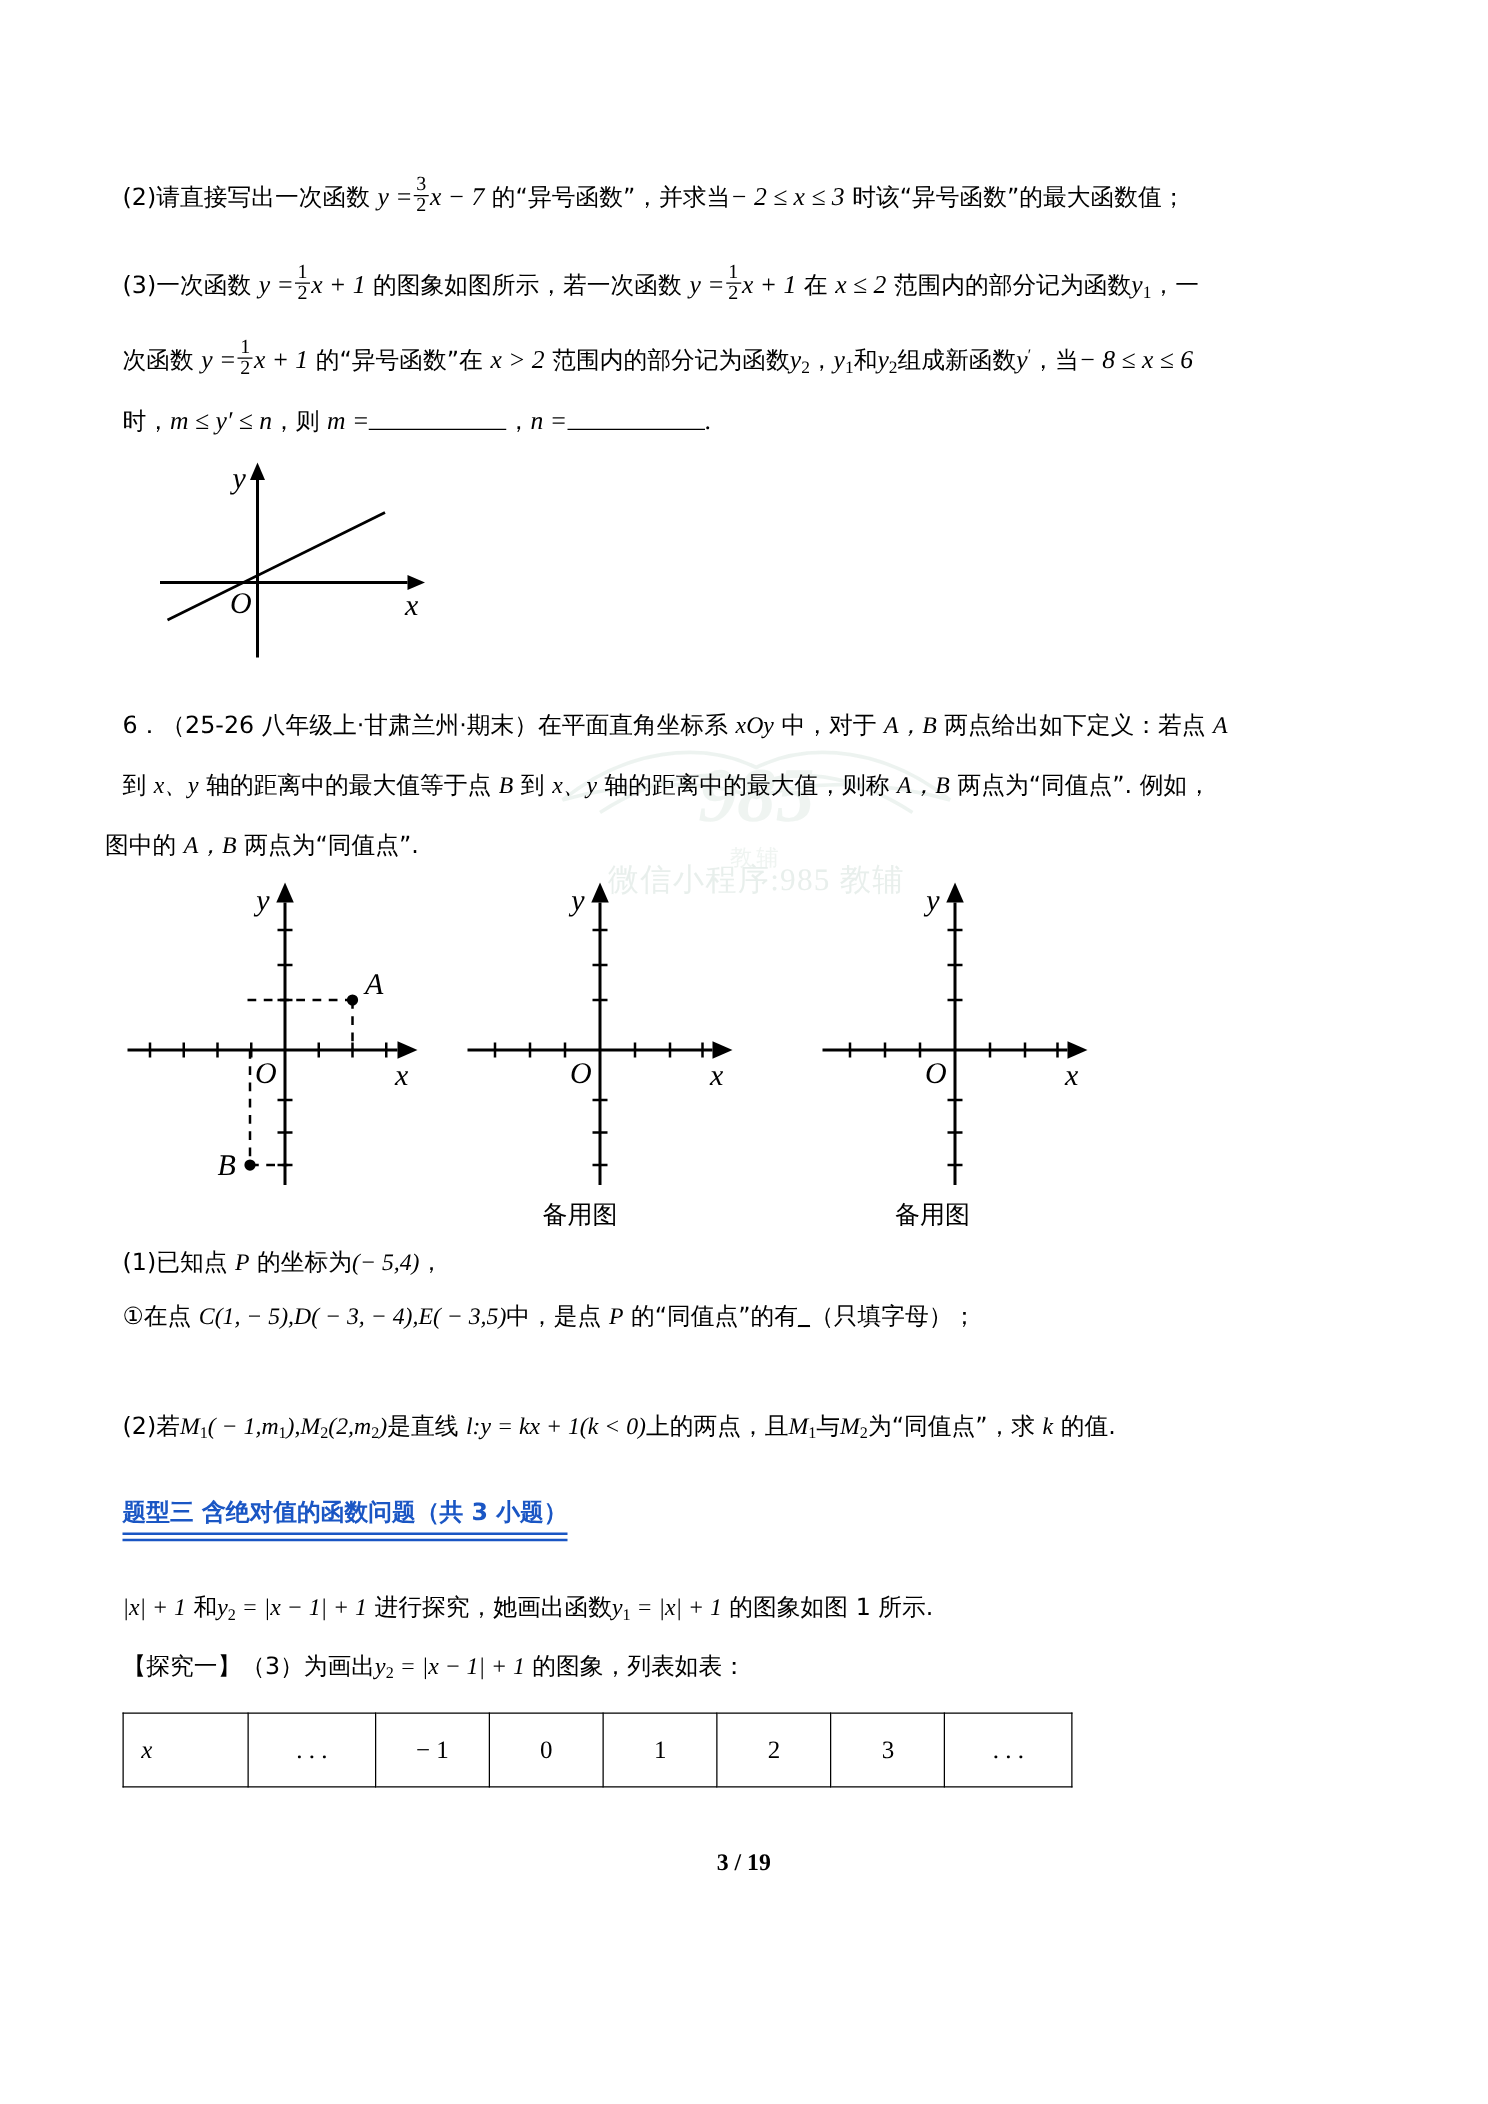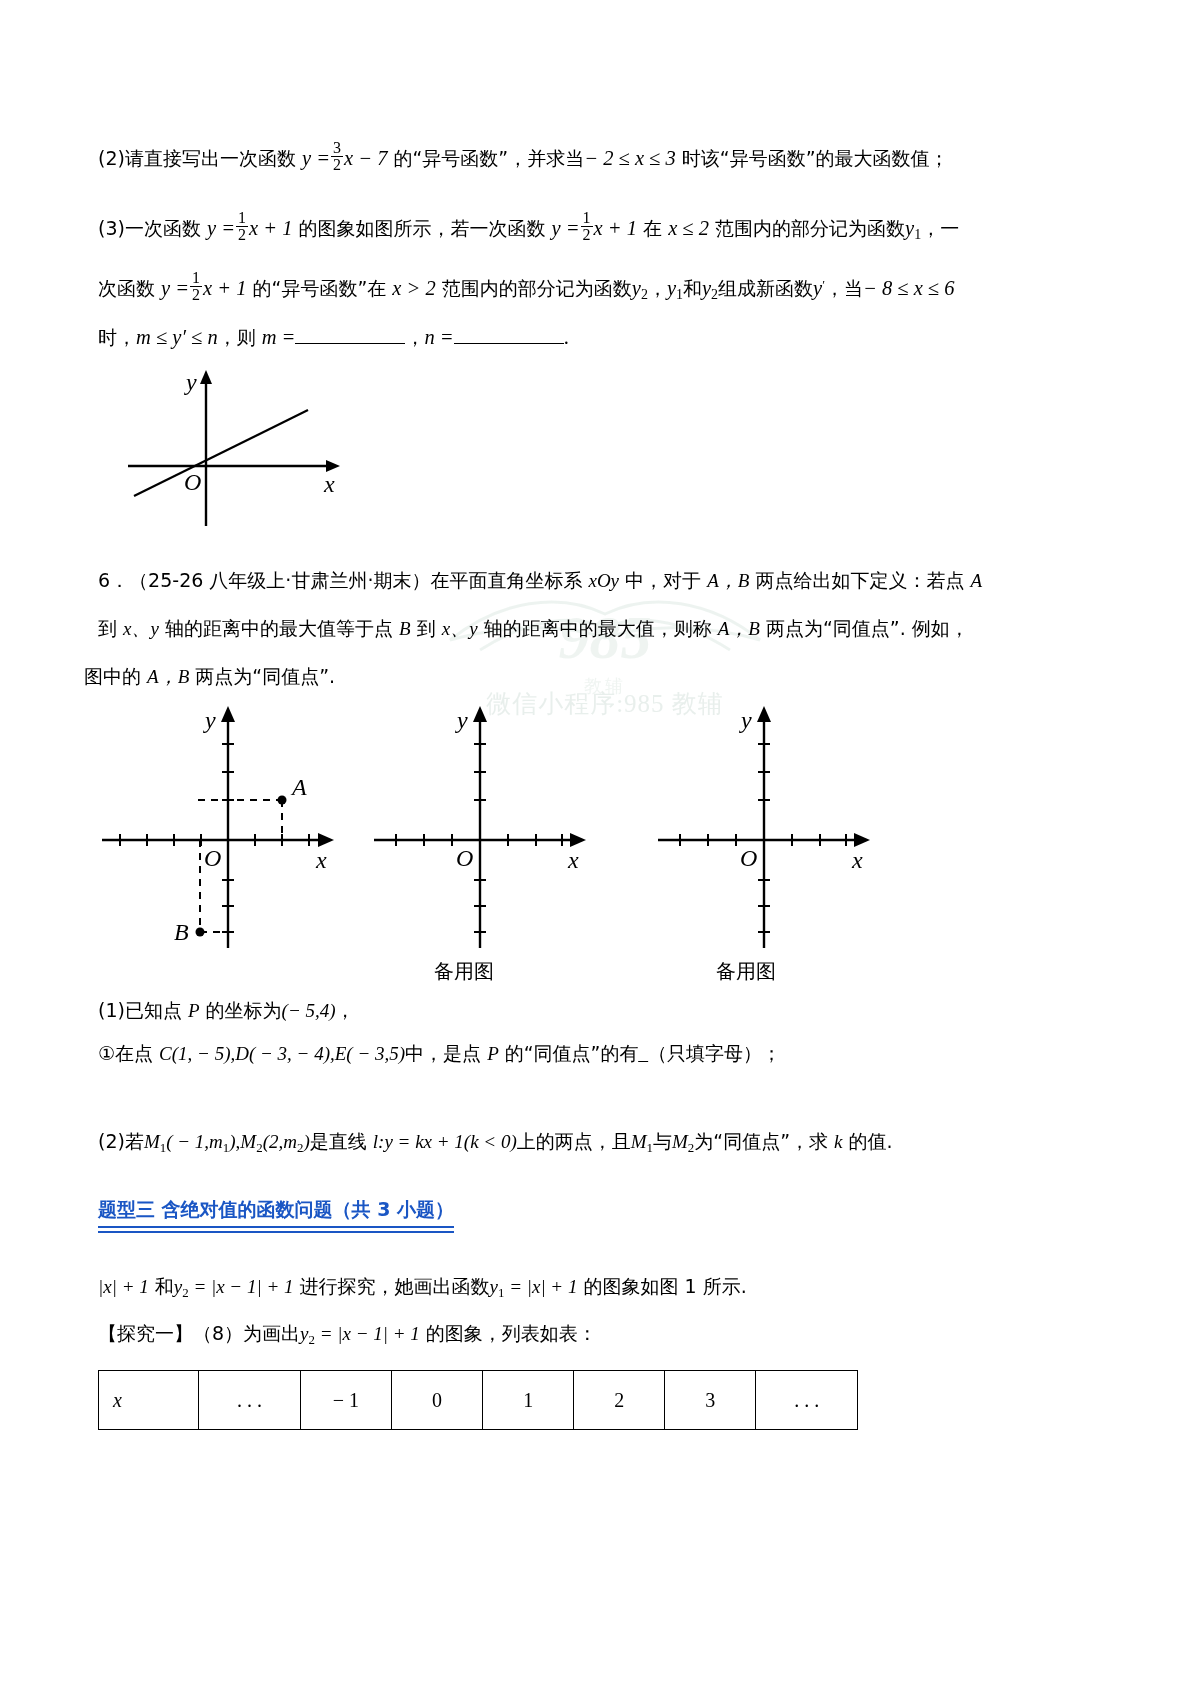--- a/index.html
+++ b/index.html
@@ -319,32 +319,33 @@
     <span class="rule1"></span>
     <span class="rule2"></span>
   </div>
 
 
   <div class="para" style="left:98px;top:1276px;font-size:19px;">
     <i class="m">|x| + 1</i><span class="cn"> 和</span><i class="m">y</i><sub class="s">2</sub><i class="m"> = |x − 1| + 1</i><span class="cn"> 进行探究，她画出函数</span><i class="m">y</i><sub class="s">1</sub><i class="m"> = |x| + 1</i><span class="cn"> 的图象如图 1 所示.</span>
   </div>
 
   <div class="para" style="left:98px;top:1323px;font-size:19px;">
-    <span class="cn">【探究一】（8）为画出</span><i class="m">y</i><sub class="s">2</sub><i class="m"> = |x − 1| + 1</i><span class="cn"> 的图象，列表如表：</span>
+    <span class="cn">【探究一】（3）为画出</span><i class="m">y</i><sub class="s">2</sub><i class="m"> = |x − 1| + 1</i><span class="cn"> 的图象，列表如表：</span>
   </div>
 
   <table class="tbl" style="left:98px;top:1370px;width:760px;">
     <tbody>
         <tr>
       <td class="first" style="width:92px;"><i class="m">x</i></td>
       <td style="width:108px;">. . .</td>
       <td style="width:96px;">− 1</td>
       <td style="width:96px;">0</td>
       <td style="width:96px;">1</td>
       <td style="width:96px;">2</td>
       <td style="width:96px;">3</td>
       <td style="width:108px;">. . .</td>
     </tr>
   </tbody>
     </table>
 
+  <div class="footer" style="top:1480px;">3 / 19</div>
 
 </div>
 
 </body></html>

